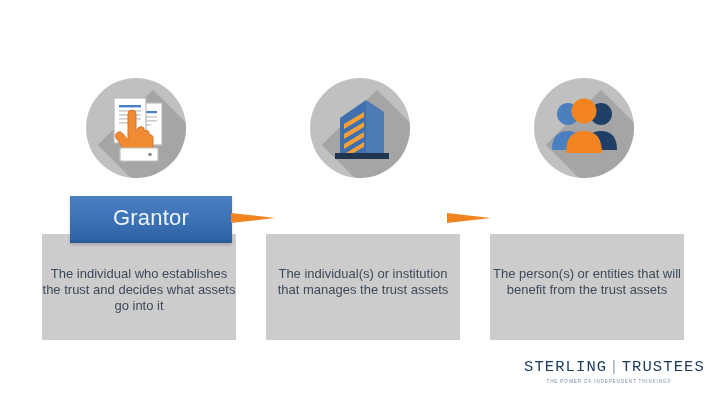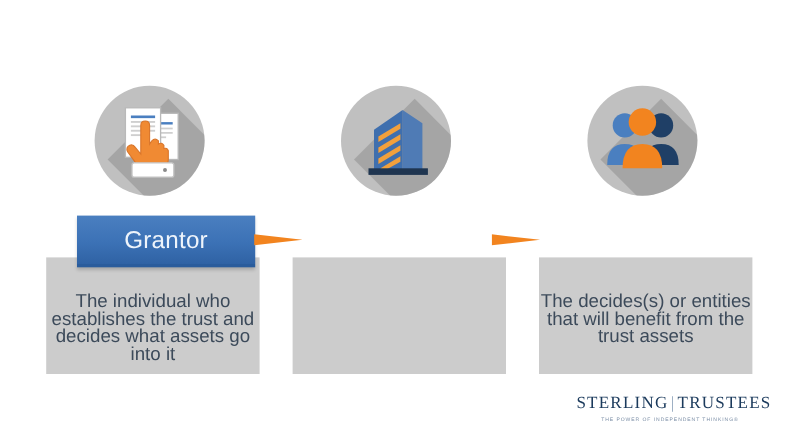--- a/index.html
+++ b/index.html
@@ -83,21 +83,21 @@
   }
   .card-1 { left: 42px; }
   .card-2 { left: 266px; }
   .card-3 { left: 490px; }
 
   .desc {
     position: absolute;
     top: 266px;
     width: 194px;
     text-align: center;
-    font-size: 17px;
+    font-size: 13px;
     line-height: 16px;
     color: #3c4a5a;
   }
   .desc-1 { left: 42px; }
   .desc-2 { left: 266px; }
   .desc-3 { left: 490px; }
 
   
   .bar {
     position: absolute;
@@ -130,21 +130,21 @@
 
   
   .logo {
     position: absolute;
     left: 524px;
     top: 358px;
     width: 170px;
     text-align: center;
   }
   .logo-mark {
-    font-family: Liberation Serif, serif;
+    font-family: Liberation Mono, monospace;
     font-size: 15.5px;
     letter-spacing: 1.1px;
     color: #1b3a5c;
     white-space: nowrap;
   }
   .logo-div {
     color: #8fa4bb;
     font-weight: normal;
     padding: 0 2px;
   }
@@ -234,21 +234,22 @@
         </svg>
       </div>
     </div>
   </div>
 
   <div class="card card-1"></div>
   <div class="card card-2"></div>
   <div class="card card-3"></div>
 
   <div class="desc desc-1">The individual who establishes the trust and decides what assets go into it</div>
-  <div class="desc desc-3">The decides(s) or entities that will benefit from the trust assets</div>
+  <div class="desc desc-2">The individual(s) or institution that manages the trust assets</div>
+  <div class="desc desc-3">The person(s) or entities that will benefit from the trust assets</div>
 
   <div class="bar bar-1">Grantor</div>
 
   <div class="arrow arrow-1">
     <svg viewBox="0 0 46 24">
       <path d="M0 7 L44 12 L0 17 Z" fill="#f2841f"></path>
     </svg>
   </div>
   <div class="arrow arrow-2">
     <svg viewBox="0 0 46 24">

